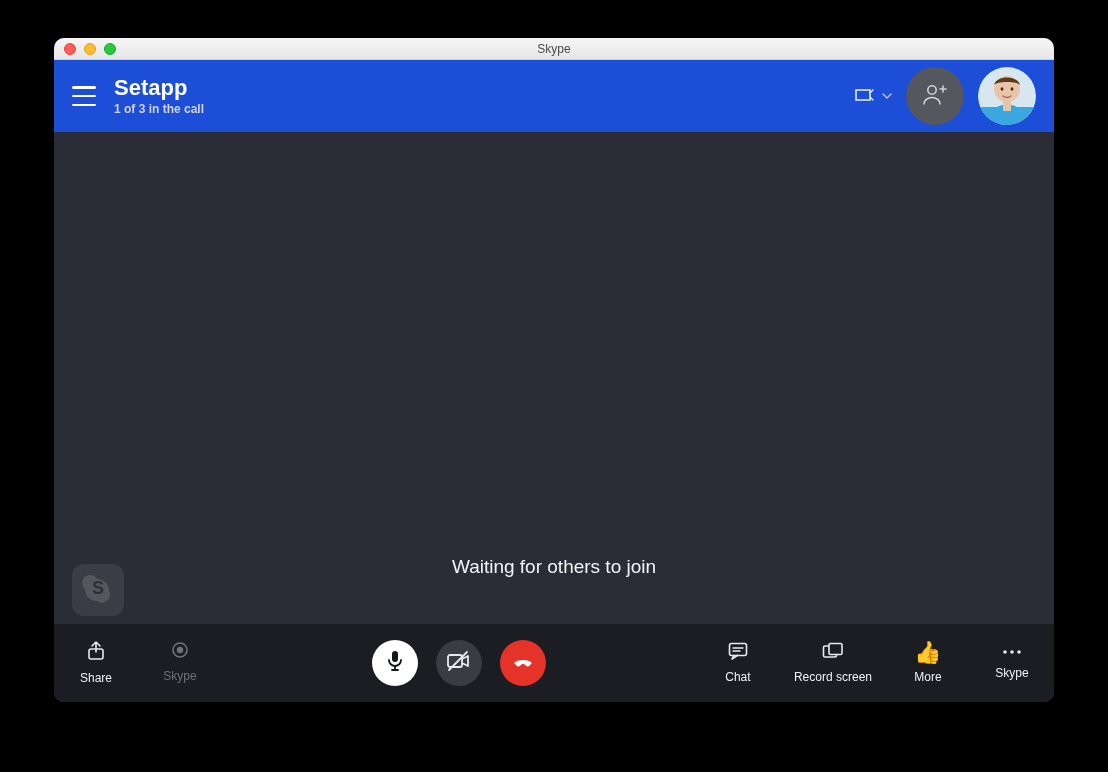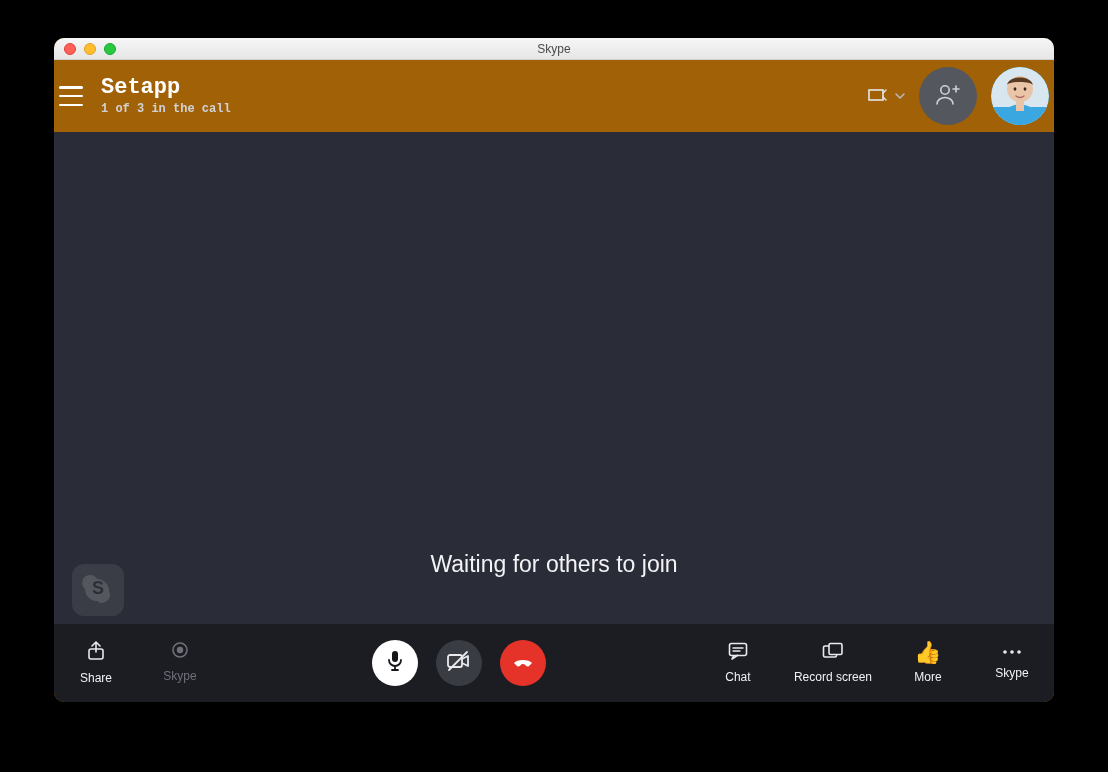--- a/index.html
+++ b/index.html
@@ -1,41 +1,40 @@
 <!DOCTYPE html>
 <html><head>
 <meta charset="utf-8">
 <style>
   * { box-sizing: border-box; margin: 0; padding: 0; }
   html, body { width: 1108px; height: 772px; background: #000; font-family: -apple-system, "Helvetica Neue", Arial, sans-serif; }
   .stage { position: relative; width: 1108px; height: 772px; background:#000; }
   .window {
     position: absolute; left: 54px; top: 38px; width: 1000px; height: 664px;
     border-radius: 10px; overflow: hidden; box-shadow: 0 20px 50px rgba(0,0,0,0.6);
-    background: #a16207;
+    background: #1d4ed8;
     display: flex; flex-direction: column;
   }
   
   .titlebar {
     height: 22px; background: linear-gradient(#f6f6f6,#e6e6e6);
     border-bottom:1px solid #cfcfcf;
     display:flex; align-items:center; justify-content:center; position:relative;
     font-size:12px; color:#4a4a4a;
   }
   .traffic { position:absolute; left:10px; top:5px; display:flex; gap:8px; }
   .dot { width:12px; height:12px; border-radius:50%; }
   .dot.red{background:#ff5f57;border:0.5px solid #e24238;}
   .dot.yellow{background:#ffbd2e;border:0.5px solid #e1a125;}
   .dot.green{background:#28c940;border:0.5px solid #17a92e;}
 
   
   .app-header{
-    height:72px; display:flex; align-items:center; padding:0 5px; gap:18px;
+    height:72px; display:flex; align-items:center; padding:0 18px; gap:18px;
     position:relative;
-    font-family:Liberation Mono, monospace;
   }
   .hamburger{ width:24px; height:20px; display:flex; flex-direction:column; justify-content:space-between; cursor:pointer;}
   .hamburger span{display:block; height:2.5px; background:#fff; border-radius:2px;}
   .title-block{ color:#fff; }
   .title-block .title{ font-size:22px; font-weight:700; line-height:1.1;}
   .title-block .sub{ font-size:12px; font-weight:600; color:#d0d2d9; margin-top:2px;text-align:center;}
 
   .header-right{ margin-left:auto; display:flex; align-items:center; gap:14px;}
   .dev-toggle{ display:flex; align-items:center; gap:6px; color:#d7d8dd; cursor:pointer;}
   .dev-toggle svg{display:block;}
@@ -45,21 +44,21 @@
   }
   .avatar{
     width:58px; height:58px; border-radius:50%; overflow:hidden; background:#3bb0e6;
     display:flex; align-items:flex-end; justify-content:center;
     position:relative;
   }
   .avatar svg{position:absolute;top:0;left:0;}
 
   
   .main{ flex:1; position:relative; background:#2a2c37;}
-  .waiting{ position:absolute; left:0; right:0; bottom:46px; text-align:center; color:#f2f3f6; font-size:23px;}
+  .waiting{ position:absolute; left:0; right:0; bottom:46px; text-align:center; color:#f2f3f6; font-size:19px;}
   .skype-logo-tile{
     position:absolute; left:18px; bottom:8px; width:52px; height:52px; border-radius:12px;
     background:#3b3d46; display:flex; align-items:center; justify-content:center;
   }
 
   
   .footer{
     height:78px; background:#1c1d23; display:flex; align-items:center; justify-content:space-between;
     padding:0 14px;
   }

